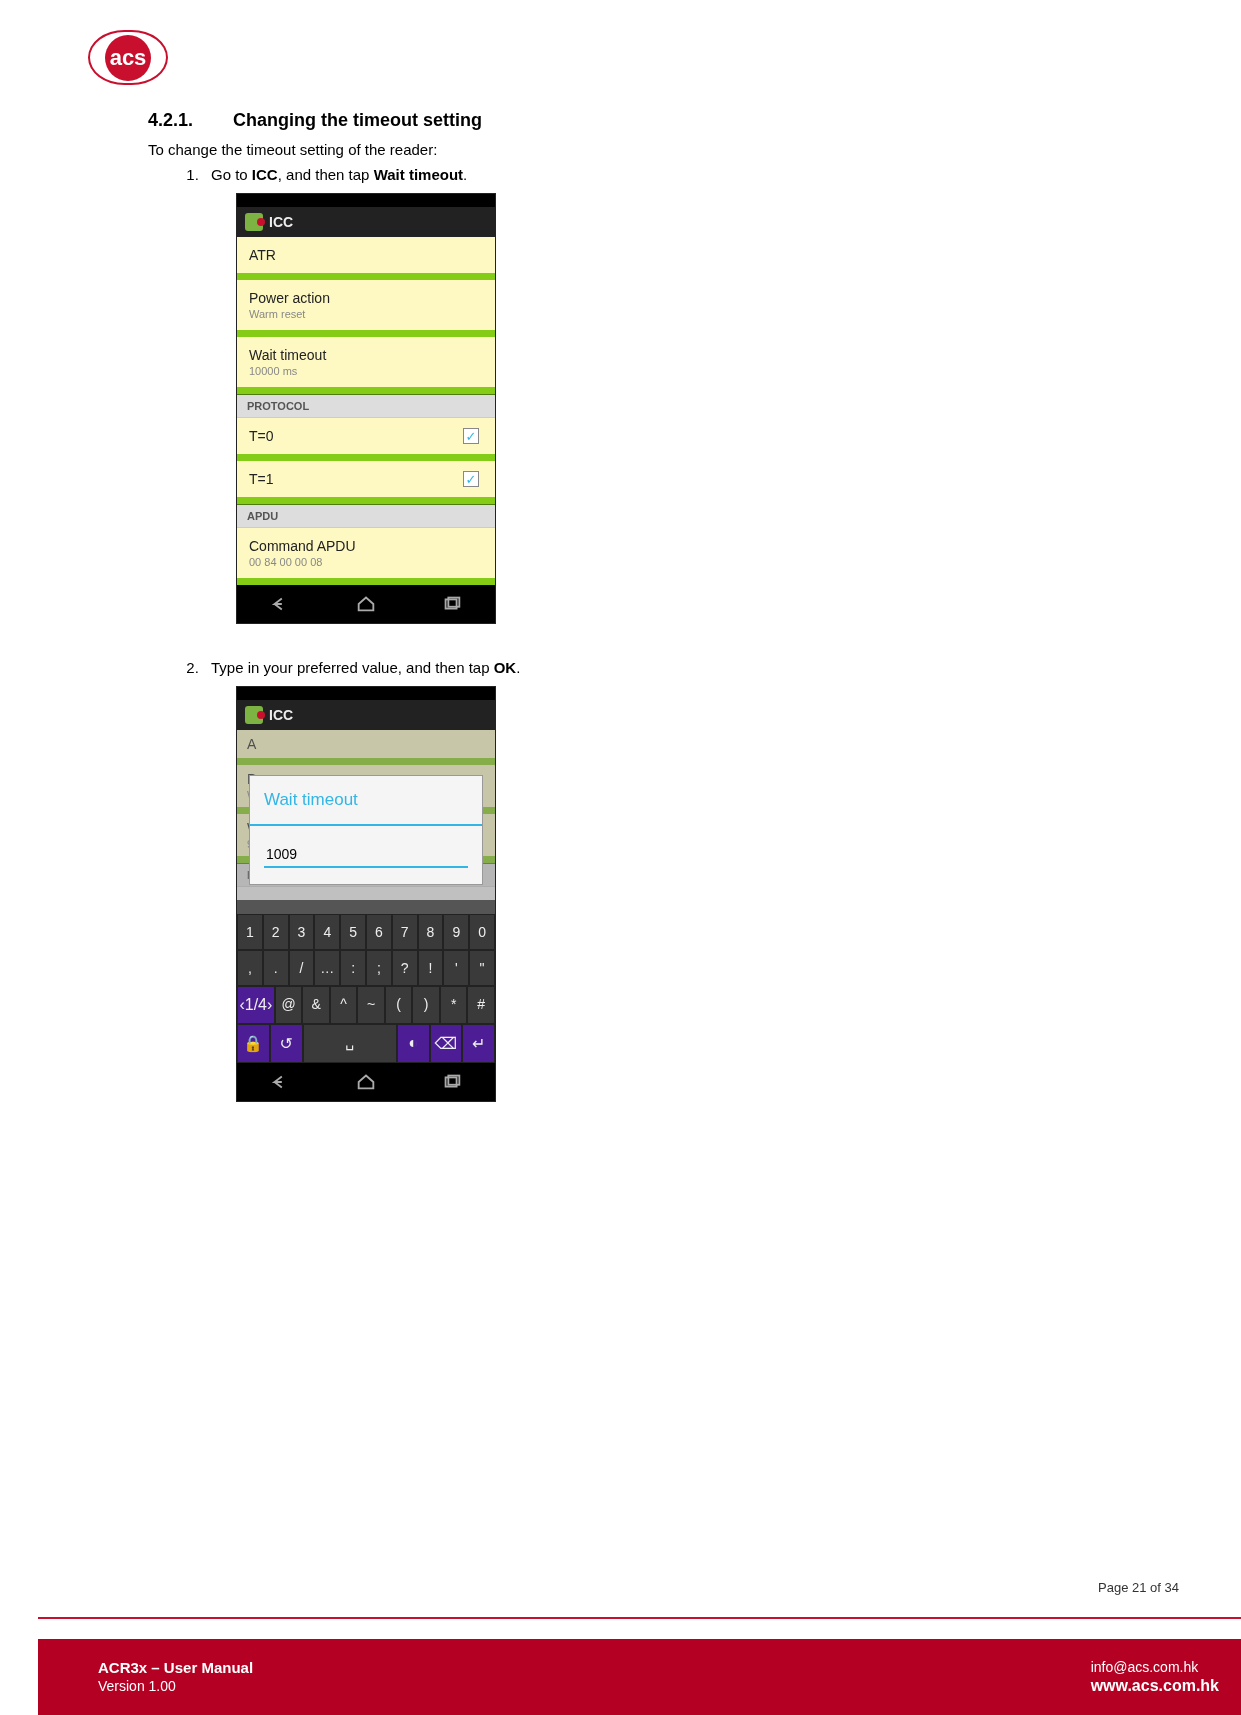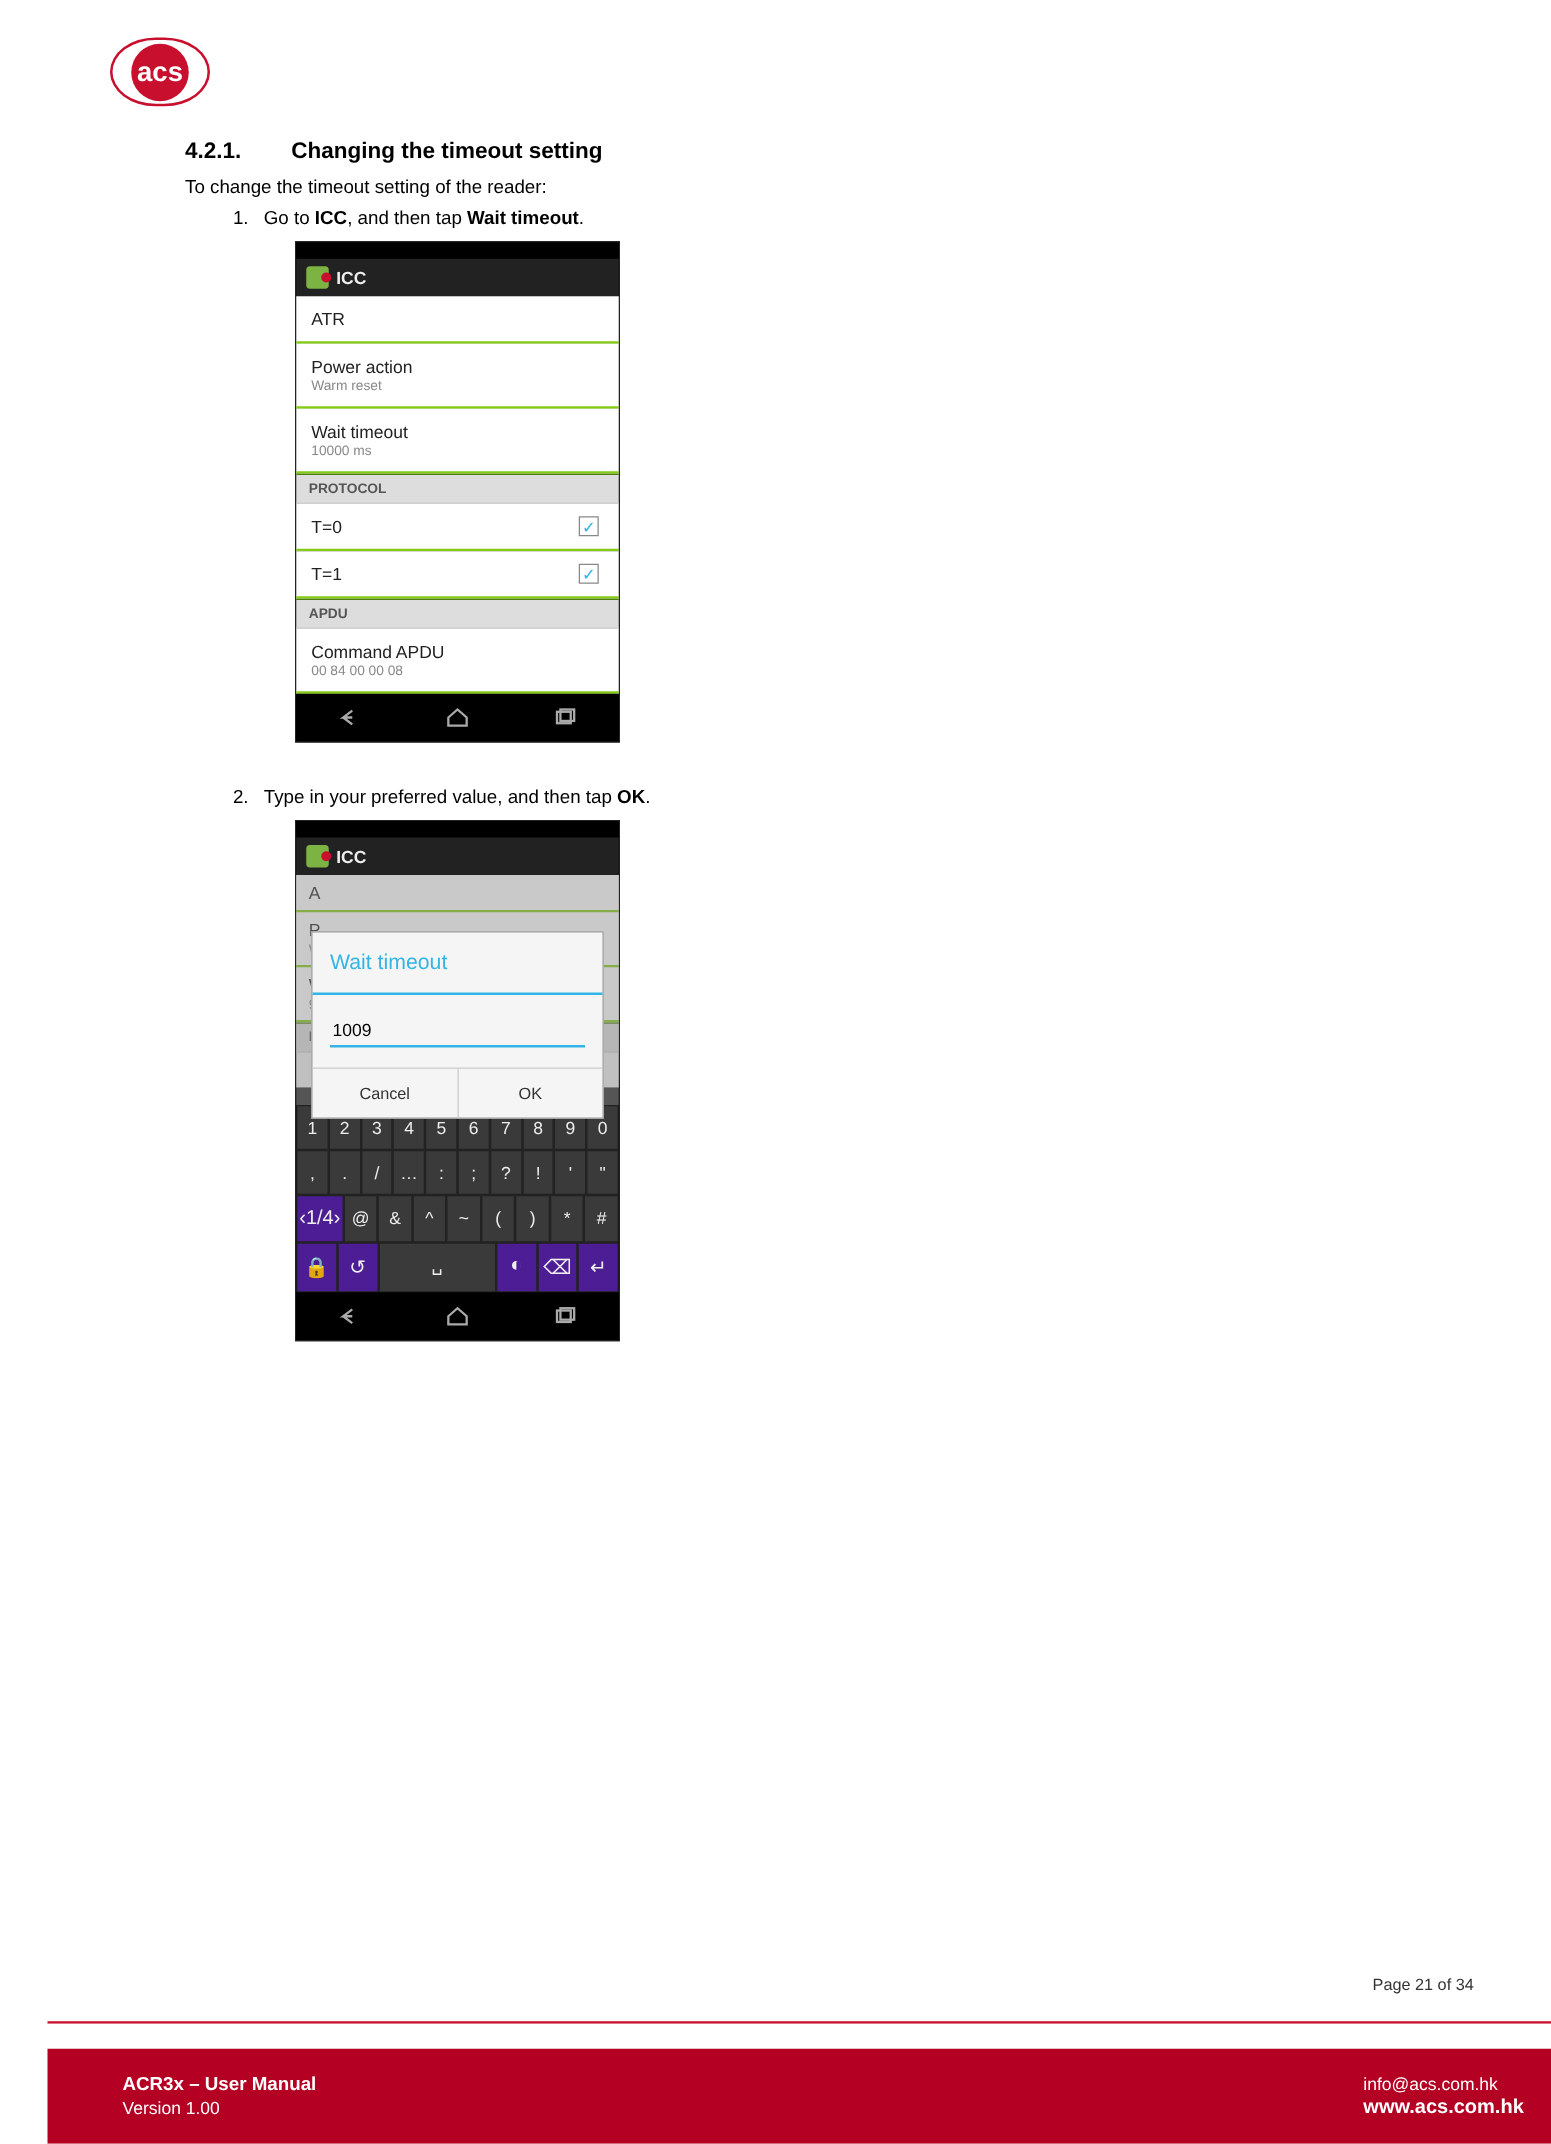--- a/index.html
+++ b/index.html
@@ -15,21 +15,21 @@
   h2 .num { display: inline-block; width: 80px; }
   .intro { margin-bottom: 8px; }
   ol { margin-left: 55px; }
   ol li { margin-bottom: 10px; padding-left: 8px; }
   .screenshot { margin: 10px 0 35px 25px; width: 260px; background: #000; border: 1px solid #222; }
   .statusbar { height: 13px; background: #000; }
   .titlebar { background: #222; color: #eee; display: flex; align-items: center; gap: 6px; padding: 6px 8px; font-size: 14px; font-weight: bold; }
   .titlebar .appicon { width: 18px; height: 18px; background: #7cb342; border-radius: 3px; position: relative; }
   .titlebar .appicon::after { content: ""; position: absolute; right: -2px; top: 5px; width: 8px; height: 8px; background: #c8102e; border-radius: 50%; }
   .sechdr { background: #ddd; color: #555; font-size: 11px; font-weight: bold; padding: 5px 10px; border-top: 1px solid #4d7c0f; border-bottom: 1px solid #ccc; }
-  .row { background: #ffffff; border-bottom: 2px solid #84cc16; padding: 10px 12px; display: flex; justify-content: space-between; align-items: center; }
+  .row { background: #fef9c3; border-bottom: 7px solid #84cc16; padding: 10px 12px; display: flex; justify-content: space-between; align-items: center; }
   .row .lbl { font-size: 14px; color: #222; }
   .row .sub { font-size: 11px; color: #888; margin-top: 2px; }
   .row .left { display: flex; flex-direction: column; }
   .chk { width: 16px; height: 16px; border: 1px solid #888; background: #fff; display: flex; align-items: center; justify-content: center; color: #33b5e5; font-size: 13px; margin-right: 4px; }
   .navbar { background: #000; height: 38px; display: flex; justify-content: space-around; align-items: center; color: #888; }
   .navbar svg { width: 22px; height: 22px; }
   .dialog-backdrop { position: relative; background: #888; }
   .blurred { filter: blur(0px); opacity: 0.55; }
   .dialog { position: absolute; top: 45px; left: 12px; right: 12px; background: #f5f5f5; border: 1px solid #999; z-index: 5; }
   .dialog-title { color: #33b5e5; font-size: 17px; padding: 14px 14px; border-bottom: 2px solid #33b5e5; }
@@ -154,24 +154,20 @@
                   <div class="left">
                     <span class="lbl">W</span>
                     <span class="sub">99</span>
                   </div>
                 </div>
               <div class="sechdr">PROTOCOL</div>
             </div>
             <div class="dialog">
               <div class="dialog-title">Wait timeout</div>
               <input class="dialog-input" value="1009" style="">
-              <div class="dialog-btns">
-                <div>Cancel</div>
-                <div>OK</div>
-              </div>
             </div>
           </div>
           <div style="height:14px;background:#555;"></div>
           <div class="kbd">
             <div class="kbd-row" id="kbd-r1">
                 <div class="key">1</div>
                 <div class="key">2</div>
                 <div class="key">3</div>
                 <div class="key">4</div>
                 <div class="key">5</div>

